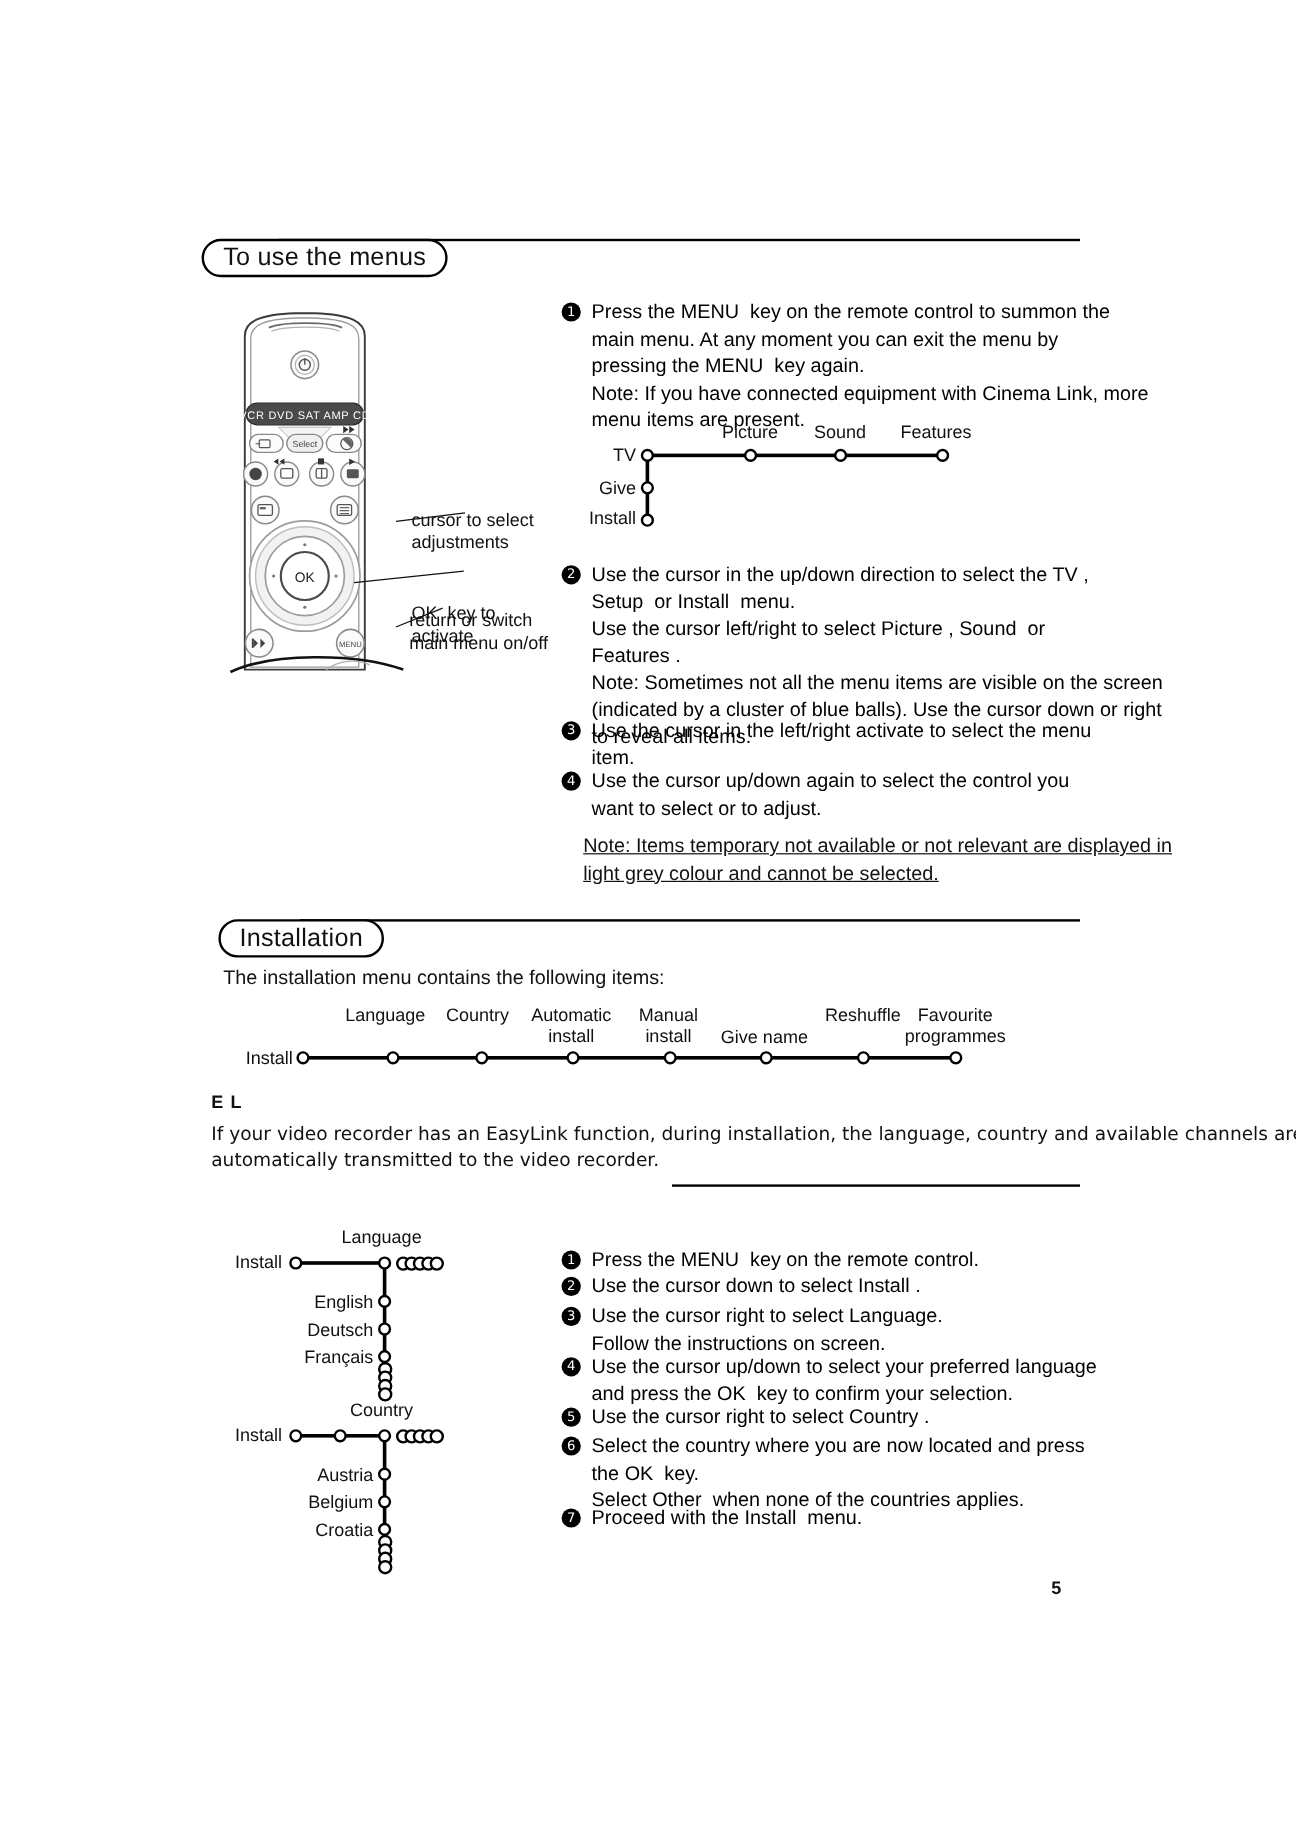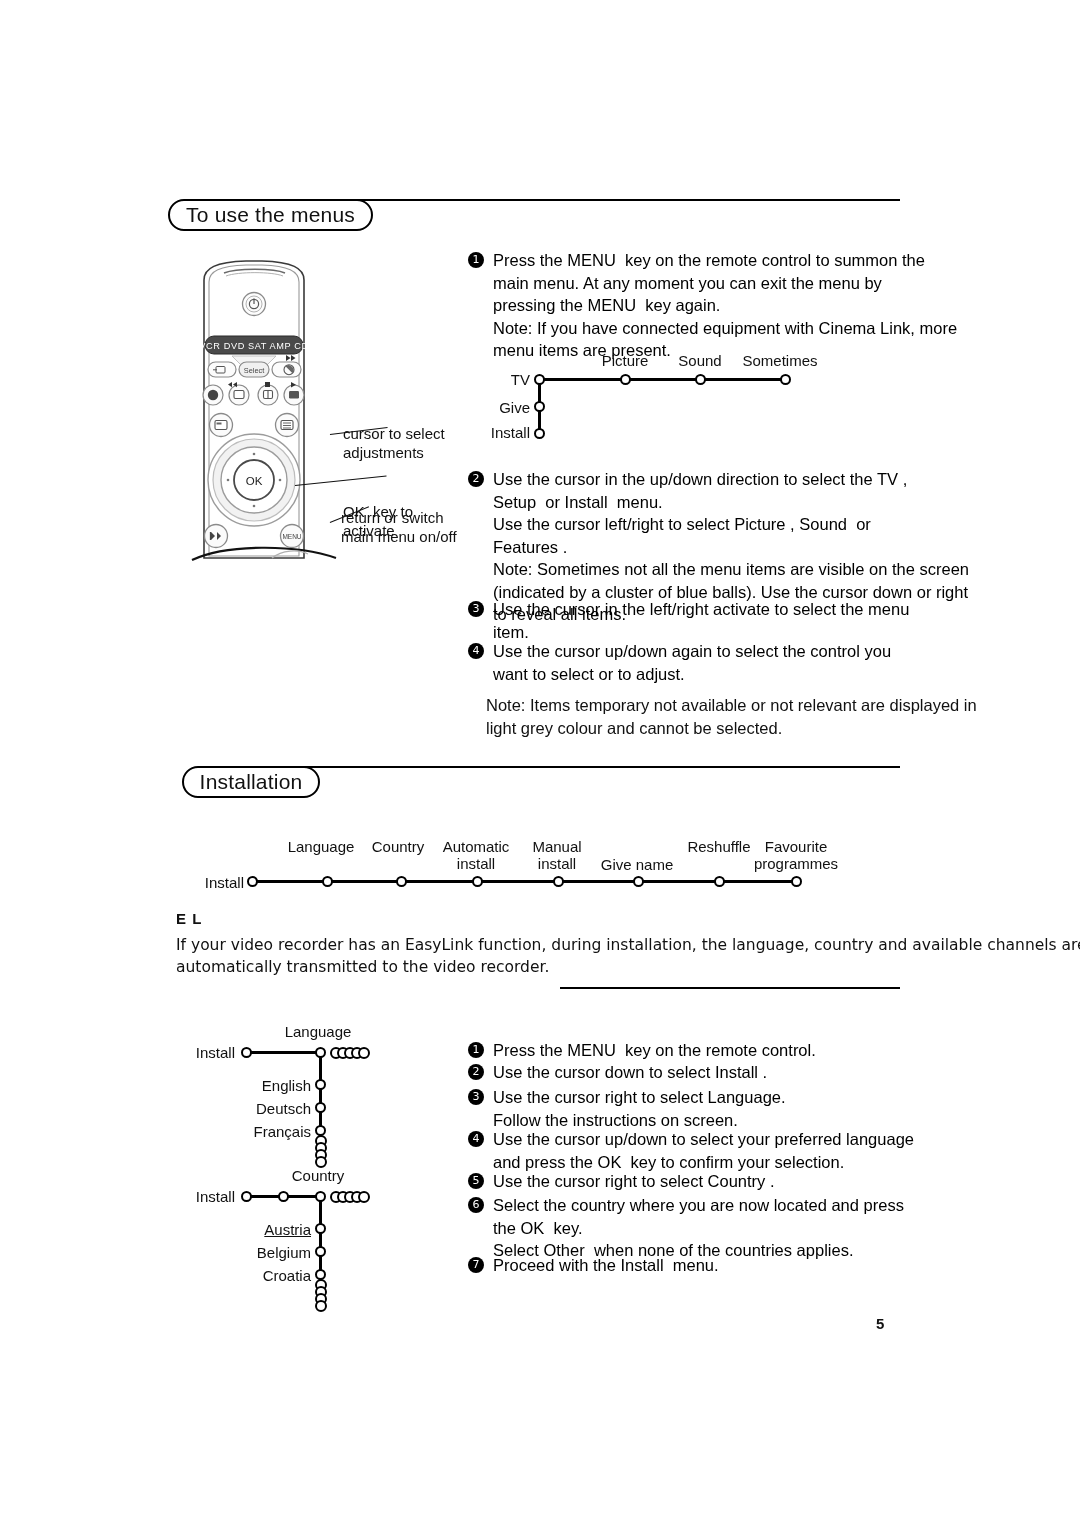--- a/index.html
+++ b/index.html
@@ -21,21 +21,21 @@
     display:flex;align-items:center;justify-content:center;
     padding:0 16px;
     box-sizing:border-box;
     white-space:nowrap;
   }
   .pill span{font-size:21px;letter-spacing:.2px;color:#111;}
 
   
   .txt{position:absolute;font-size:16.5px;line-height:22.5px;color:#111;white-space:pre;}
   .txt.sans2{font-family:"DejaVu Sans", sans-serif;font-size:15.5px;}
-  .note{position:absolute;font-size:16.5px;line-height:22.5px;white-space:pre;}
+  .note{position:absolute;font-size:16.5px;line-height:22.5px;white-space:pre;text-decoration:underline;}
 
   
   .step{position:absolute;display:flex;align-items:flex-start;}
   .num{
     width:16px;height:16px;border-radius:50%;
     background:#000;color:#fff;
     font-size:11px;line-height:16px;text-align:center;
     font-family:"DejaVu Sans", sans-serif;
     flex:0 0 auto;margin-top:3px;
   }
@@ -169,21 +169,21 @@
 menu items are present.</div>
   </div>
 
   <div class="diag" style="left:490px;top:352px;width:340px;height:96px;">
     <div class="dlabel r" style="left:0px;top:19px;width:40px;">TV</div>
     <div class="dlabel r" style="left:0px;top:47px;width:40px;">Give</div>
     <div class="dlabel r" style="left:0px;top:72px;width:40px;">Install</div>
 
     <div class="dlabel" style="left:100px;top:0px;width:70px;">Picture</div>
     <div class="dlabel" style="left:180px;top:0px;width:60px;">Sound</div>
-    <div class="dlabel" style="left:250px;top:0px;width:80px;">Sometimes</div>
+    <div class="dlabel" style="left:250px;top:0px;width:80px;">Features</div>
 
     <div class="dline" style="left:49px;top:26px;width:246px;height:2.6px;"></div>
     <div class="dline" style="left:48px;top:26px;width:2.6px;height:55px;"></div>
 
     <div class="dnode" style="left:44px;top:22px;"></div>
     <div class="dnode" style="left:44px;top:49px;"></div>
     <div class="dnode" style="left:44px;top:76px;"></div>
     <div class="dnode" style="left:130px;top:22px;"></div>
     <div class="dnode" style="left:205px;top:22px;"></div>
     <div class="dnode" style="left:290px;top:22px;"></div>
@@ -213,20 +213,21 @@
   </div>
 
   <div class="note" style="left:486px;top:694px;">Note: Items temporary not available or not relevant are displayed in
 light grey colour and cannot be selected.</div>
 
   <div class="rule" style="left:250px;top:766px;width:650px;"></div>
   <div class="pill" style="left:182px;top:766px;width:138px;height:32px;">
     <span>Installation</span>
   </div>
 
+  <div class="txt" style="left:186px;top:804px;">The installation menu contains the following items:</div>
 
   <div class="diag" style="left:196px;top:836px;width:640px;height:60px;">
     <div class="dlabel r" style="left:0px;top:38px;width:48px;">Install</div>
 
     <div class="dlabel" style="left:88px;top:2px;width:74px;">Language</div>
     <div class="dlabel" style="left:168px;top:2px;width:68px;">Country</div>
     <div class="dlabel" style="left:238px;top:2px;width:84px;">Automatic
 install</div>
     <div class="dlabel" style="left:325px;top:2px;width:72px;">Manual
 install</div>
@@ -283,21 +284,21 @@
       <div class="cball" style="left:134.5px;top:120px;"></div>
       <div class="cball" style="left:134.5px;top:127px;"></div>
       <div class="cball" style="left:134.5px;top:134px;"></div>
     </div>
   </div>
 
   <div class="diag" style="left:180px;top:1166px;width:220px;height:150px;">
     <div class="dlabel r" style="left:0px;top:22px;width:55px;">Install</div>
     <div class="dlabel" style="left:98px;top:1px;width:80px;">Country</div>
 
-    <div class="dlabel r" style="left:55px;top:55px;width:76px;text-decoration:underline;">Austria</div>
+    <div class="dlabel r" style="left:55px;top:55px;width:76px;">Austria</div>
     <div class="dlabel r" style="left:55px;top:78px;width:76px;">Belgium</div>
     <div class="dlabel r" style="left:55px;top:101px;width:76px;">Croatia</div>
 
     <div class="dline" style="left:66px;top:29px;width:75px;height:2.6px;"></div>
     <div class="dline" style="left:139px;top:29px;width:2.6px;height:100px;"></div>
 
     <div class="dnode" style="left:61px;top:25px;"></div>
     <div class="dnode" style="left:98px;top:25px;"></div>
     <div class="dnode" style="left:135px;top:25px;"></div>
     <div class="dnode" style="left:135px;top:57px;"></div>

